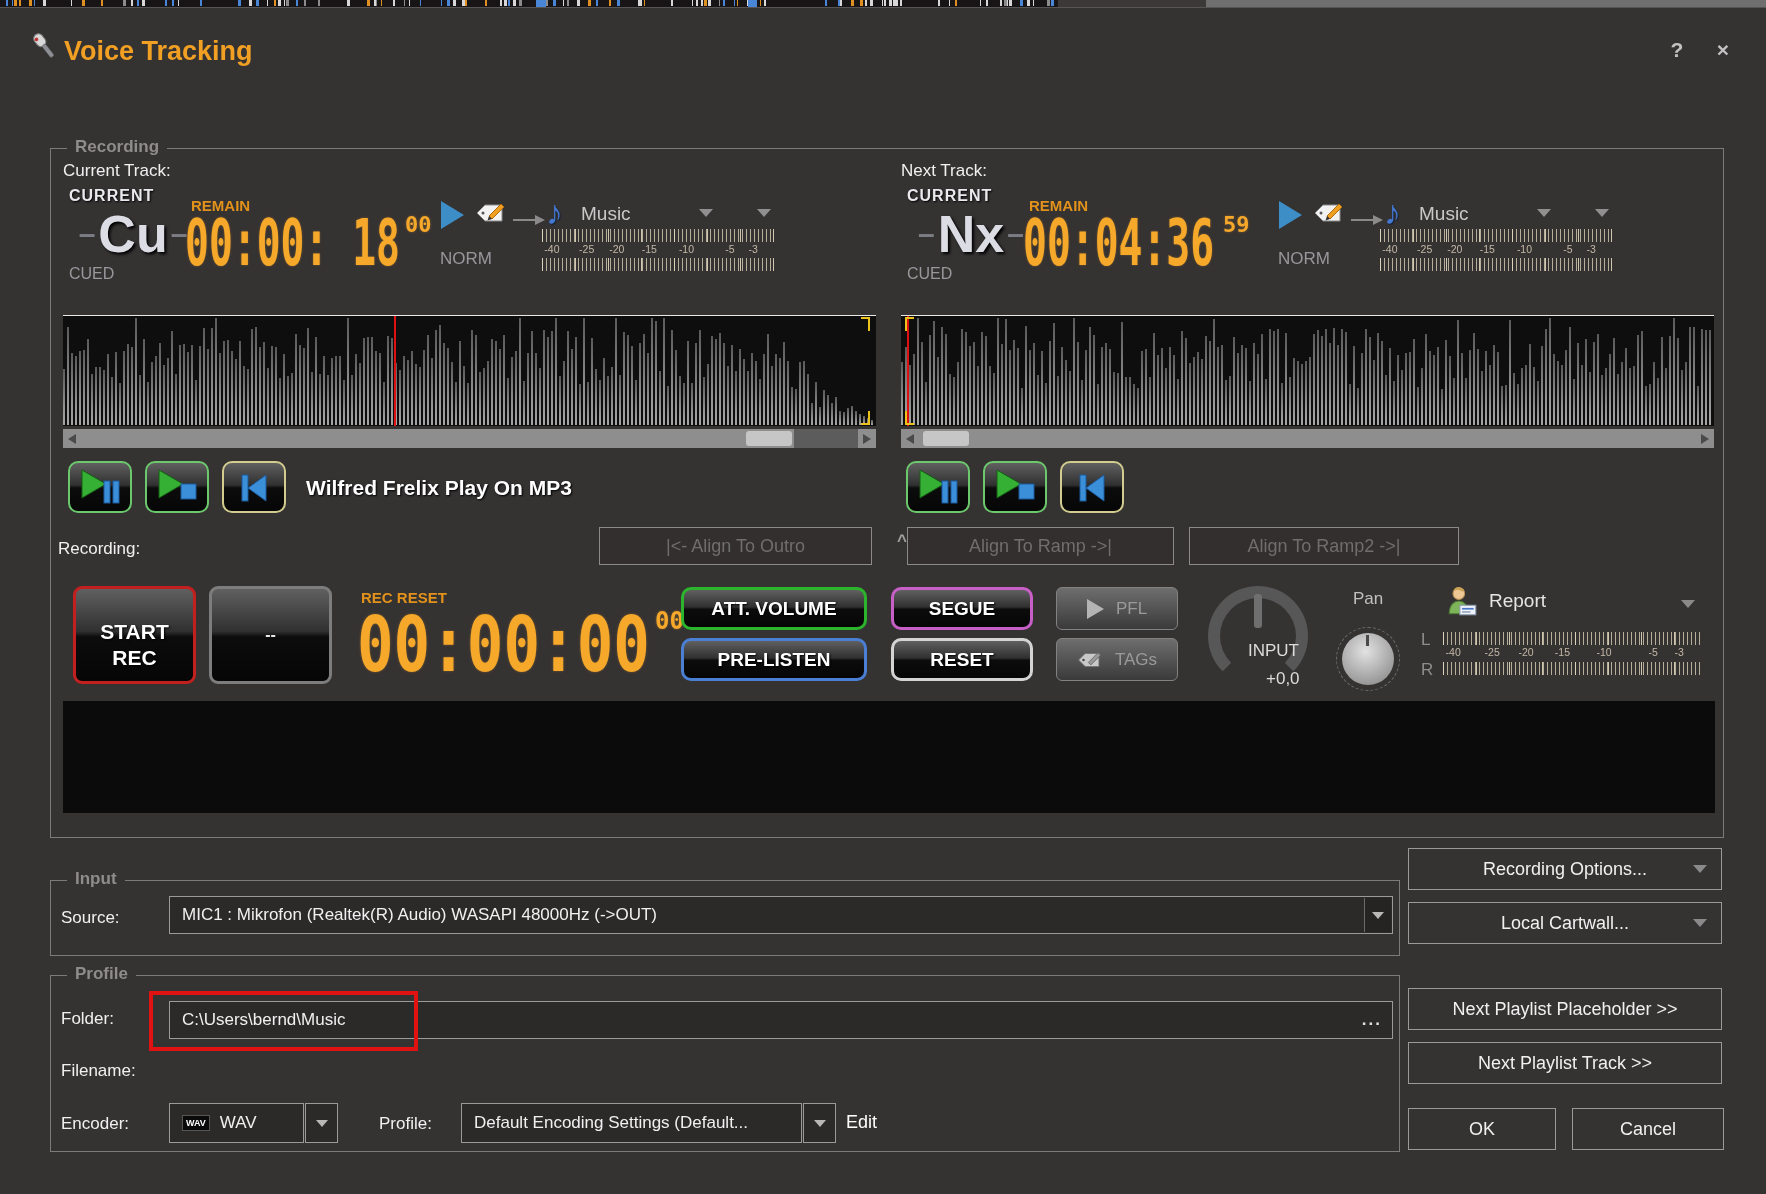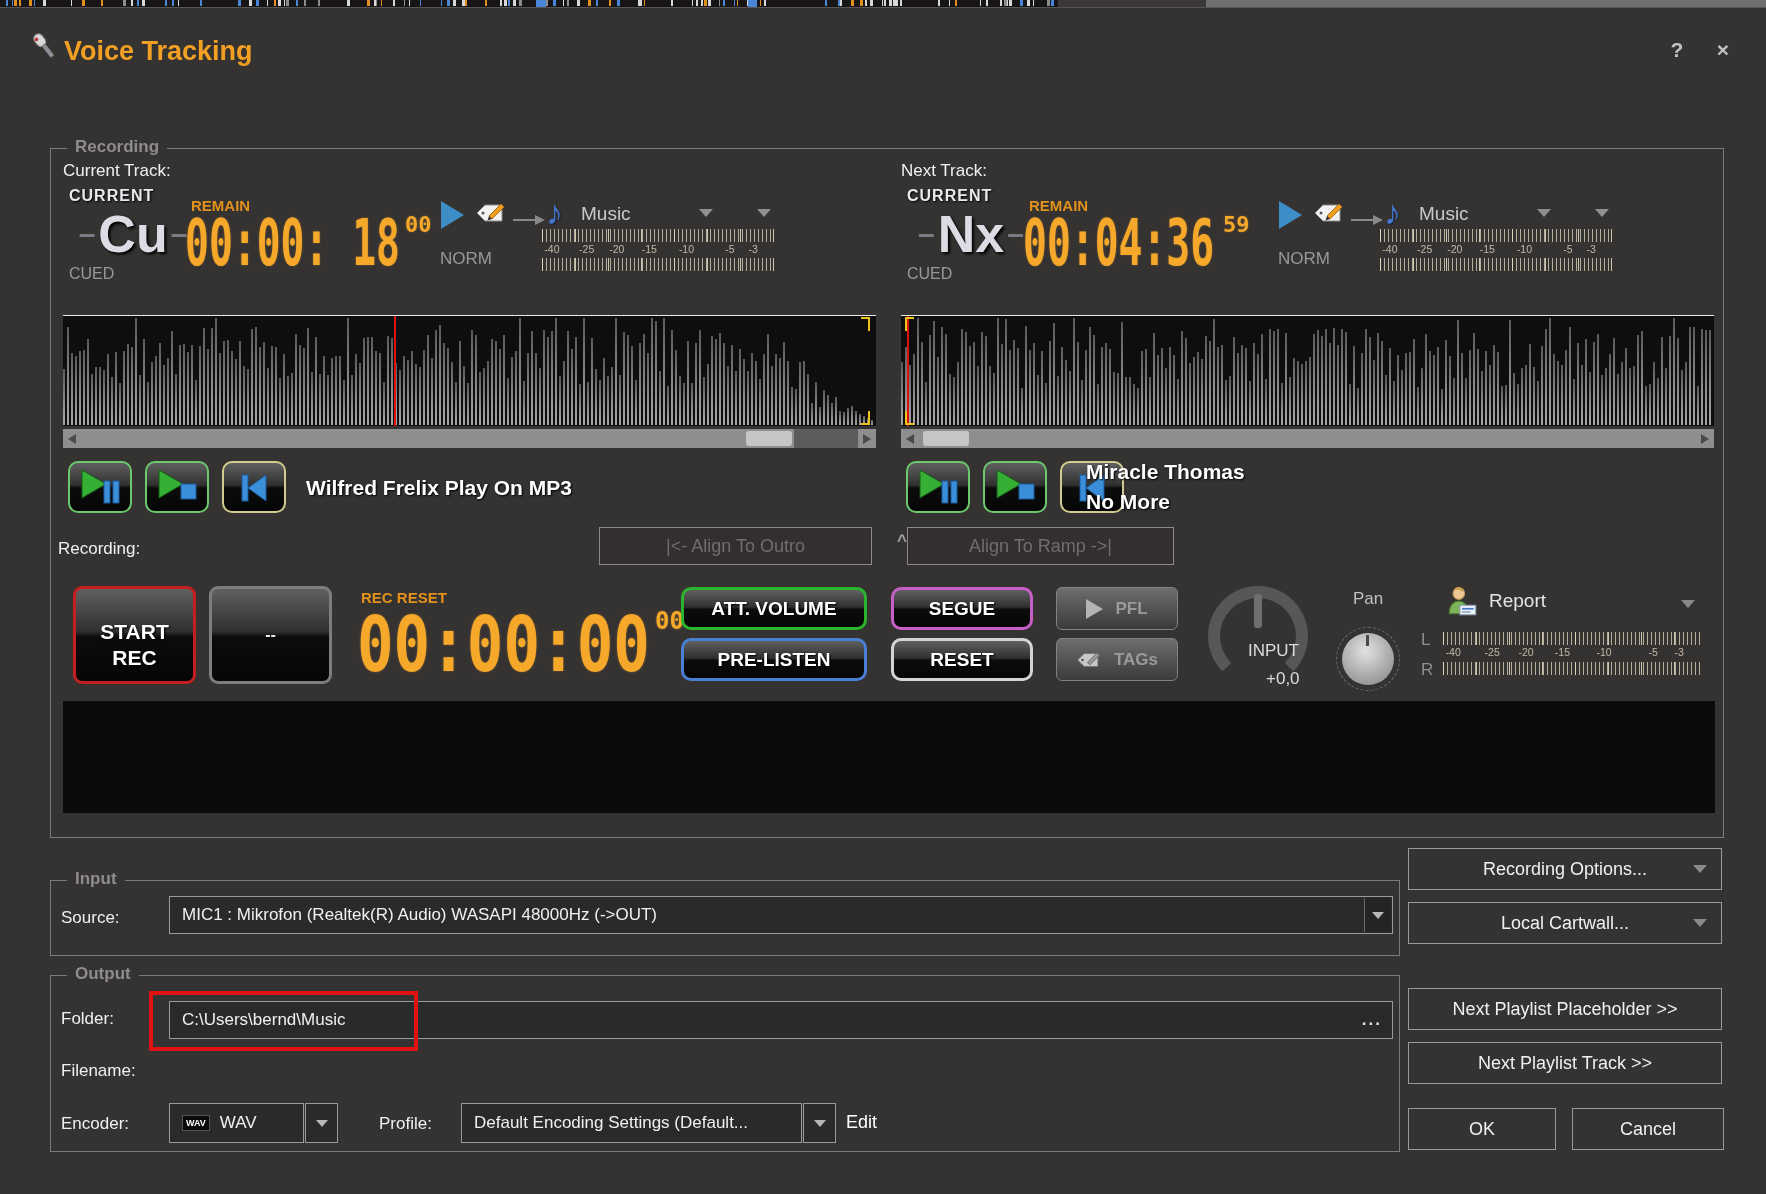--- a/index.html
+++ b/index.html
@@ -93,21 +93,21 @@
   .dashbtn { position:absolute; left:158px; top:437px; width:123px; height:98px; border:3px solid #7d7d7d; border-radius:9px; color:#e8e8e8; font-size:16px; font-weight:bold; text-align:center; cursor:pointer; }
   .rectime-label { position:absolute; left:310px; top:440px; font-size:15px; font-weight:bold; color:#e2921a; }
   .rectime { position:absolute; left:306px; top:462px; font-size:76px; transform:scaleX(.8); }
   .rectime-frames { position:absolute; left:604px; top:462px; font-size:24px; }
 
   .cbtn { position:absolute; border-radius:10px; color:#fff; font-size:19px; font-weight:bold; text-shadow:1px 1px 2px #000; cursor:pointer; }
   .att   { left:630px; top:438px; width:186px; height:43px; border:3px solid #2db42d; }
   .pre   { left:630px; top:489px; width:186px; height:43px; border:3px solid #4a7fd4; }
   .segue { left:840px; top:438px; width:142px; height:43px; border:3px solid #c75fc7; }
   .reset { left:840px; top:489px; width:142px; height:43px; border:3px solid #d4d4d4; }
-  .gbtn { position:absolute; width:122px; height:43px; border:1px solid #828282; border-radius:6px; background:linear-gradient(180deg,#6e6e6e,#3a3a3a); color:#9a9a9a; font-size:17px; font-weight:bold; display:flex; align-items:center; justify-content:center; gap:12px; cursor:pointer; }
+  .gbtn { position:absolute; width:122px; height:43px; border:1px solid #828282; border-radius:6px; background:linear-gradient(180deg,#6e6e6e,#3a3a3a); color:#9a9a9a; font-size:17px; font-weight:normal; display:flex; align-items:center; justify-content:center; gap:12px; cursor:pointer; }
   .pfl  { left:1005px; top:438px; } .tags { left:1005px; top:489px;align-items:center; }
   .pfl-tri { width:0; height:0; border-left:17px solid #b4b4b4; border-top:10px solid transparent; border-bottom:10px solid transparent; }
 
   .knob-ring { position:absolute; left:1157px; top:437px; width:100px; height:100px; border:12px solid #575757; border-bottom-color:#353232; border-radius:50%; }
   .knob-pointer { position:absolute; left:1203px; top:445px; width:8px; height:34px; background:#6f6f6f; border-radius:3px; }
   .input-label { position:absolute; left:1197px; top:492px; font-size:17px; color:#dcdcdc; z-index:2; }
   .input-val { position:absolute; left:1215px; top:520px; font-size:17px; color:#dcdcdc; z-index:2; }
   .pan-label { position:absolute; left:1287px; top:440px; width:60px; text-align:center; font-size:17px; color:#c0c0c0; }
   .pan-ring { position:absolute; left:1285px; top:478px; width:64px; height:64px; border:1px dashed #6e6e6e; border-radius:50%; }
   .pan-knob { position:absolute; left:1291px; top:484px; width:52px; height:52px; border-radius:50%; background:radial-gradient(circle at 45% 35%, #e2e2e2, #a2a2a2 65%, #7e7e7e); cursor:pointer; }
@@ -825,30 +825,27 @@
             <polygon points="4,3 28,17 4,31" fill="#35b035" stroke="#145c14"></polygon>
             <rect x="26" y="17" width="15" height="15" fill="#3b8fd8" stroke="#1c5a9c"></rect>
           </svg>
       </button>
       <button class="tbtn tb3 glossy">
         <svg width="44" height="40" viewBox="0 0 44 40">
             <rect x="10" y="8" width="6" height="26" fill="#3b8fd8" stroke="#1c5a9c"></rect>
             <polygon points="34,8 16,21 34,34" fill="#3b8fd8" stroke="#1c5a9c"></polygon>
           </svg>
       </button>
-      <div class="ttitle">
-        <div>Miracle Thomas</div>
-        <div>No More</div>
-      </div>
     </div>
 
     <div class="rec-label">Recording:</div>
     <button class="align a-outro">|&lt;- Align To Outro</button>
     <div class="align-caret">^</div>
     <button class="align a-ramp">Align To Ramp -&gt;|</button>
+    <button class="align a-ramp2">Align To Ramp2 -&gt;|</button>
 
     <button class="startrec glossy">
       <div>START</div>
       <div>REC</div>
     </button>
     <button class="dashbtn glossy">--</button>
     <div class="rectime-label">REC RESET</div>
     <div class="led rectime">00:00:00</div>
     <div class="led rectime-frames">00</div>
 
@@ -921,21 +918,21 @@
   <button class="side b-recopts">
     <span>Recording Options...</span>
     <span class="scaret"></span>
   </button>
   <button class="side b-cartwall">
     <span>Local Cartwall...</span>
     <span class="scaret"></span>
   </button>
 
   <div class="fs fs-output">
-    <div class="fs-label">Output</div>
+    <div class="fs-label">Profile</div>
     <div class="rowlab folder-lab">Folder:</div>
     <div class="field folder-field">
       <span>C:\Users\bernd\Music</span>
       <span class="browse">...</span>
     </div>
     <div class="redbox"></div>
     <div class="rowlab fname-lab">Filename:</div>
     <div class="rowlab enc-lab">Encoder:</div>
     <div class="field enc-field">
       <span class="enc-badge">WAV</span>

